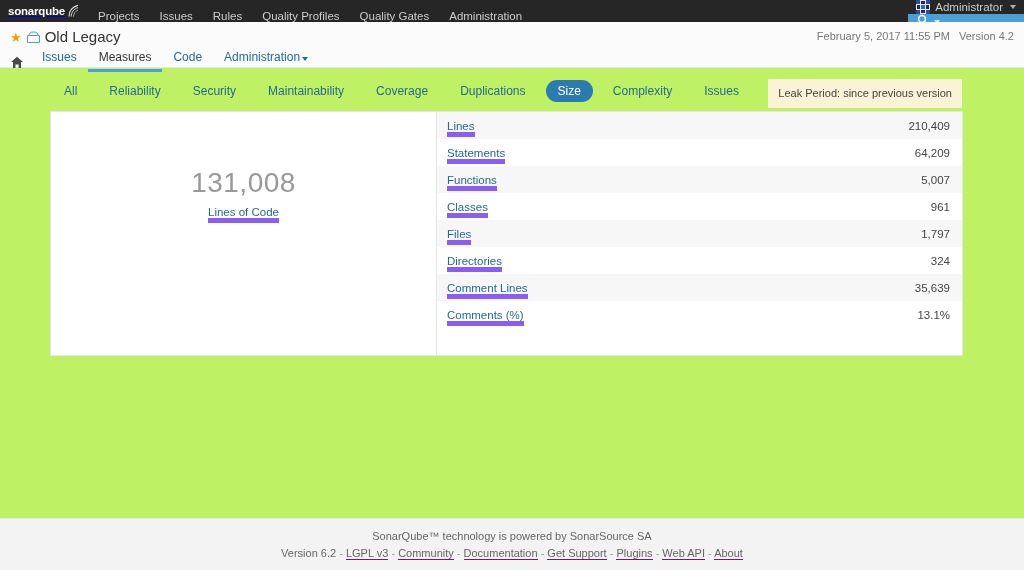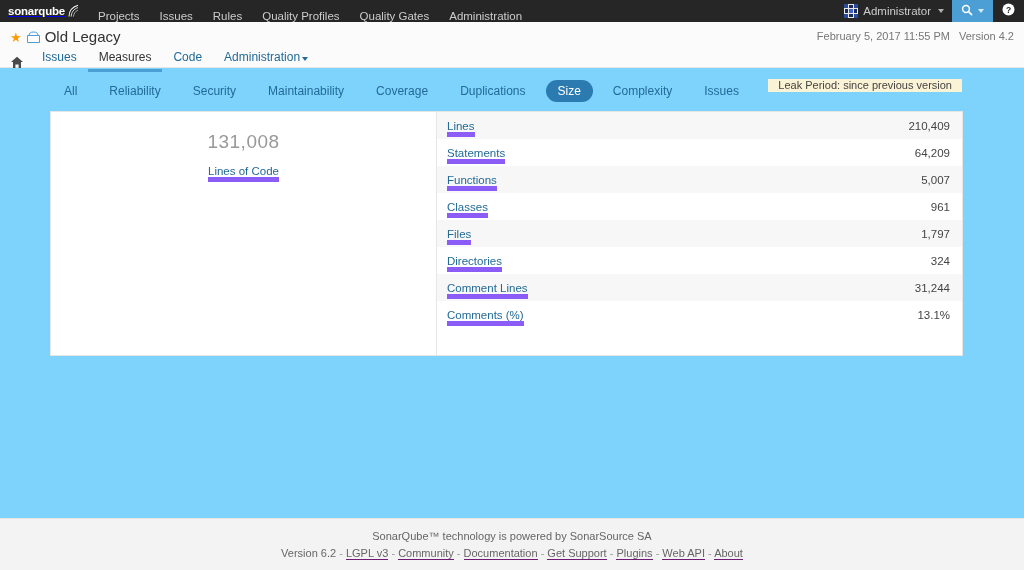--- a/index.html
+++ b/index.html
@@ -5,21 +5,21 @@
   * { box-sizing: border-box; }
   html, body {
     margin: 0; padding: 0;
     width: 1024px; height: 570px;
     background: #f3f3f3;
     font-family: "Liberation Sans", sans-serif;
     font-size: 12px;
     color: #444;
     overflow: hidden;
   }
-  .page { position: relative; width: 1024px; height: 570px; background: #7dd3fc; }
+  .page { position: relative; width: 1024px; height: 570px; background: #bef264; }
 
   
   .global-nav {
     height: 22px;
     background: #262626;
     display: flex;
     align-items: stretch;
     position: relative;
   }
   .brand {
@@ -38,21 +38,21 @@
   .global-menu a {
     display: flex; align-items: center;
     padding: 0 10px;
     color: #ccc;
     font-size: 11.5px;
     text-decoration: none;
     white-space: nowrap;
   }
   .global-right {
     margin-left: auto;
-    display: flex; align-items: stretch;
+    display: flex; align-items: stretch; flex-direction: column;
   }
   .user-box {
     display: flex; align-items: center; gap: 5px;
     padding: 0 8px;
     color: #ccc; font-size: 11.5px;
   }
   .avatar {
     width: 14px; height: 14px;
     display: block;
   }
@@ -142,46 +142,47 @@
   .domain-tab.selected {
     background: #2b7ab0;
     color: #ffffff;
   }
   .leak-badge {
     position: absolute;
     right: 62px; top: 11px;
     background: #fbf3d5;
     color: #444;
     font-size: 11px;
-    padding: 0 10px;
+    padding: 8px 10px;
     line-height: 13px;
     white-space: nowrap;
   }
 
   
   .panel {
     position: absolute;
     left: 50px; top: 111px;
     width: 913px; height: 245px;
     background: #ffffff;
     border: 1px solid #e6e6e6;
     display: flex;
   }
   .panel-left {
     width: 386px;
     border-right: 1px solid #e6e6e6;
     padding-top: 13px;
     text-align: center;
   }
   .big-number {
-    font-size: 19px;
+    font-size: 28px;
     color: #999;
     font-weight: normal;
     line-height: 34px;
     letter-spacing: 0.5px;
+    margin-top: 41px;
   }
   .big-label {
     margin-top: 6px;
     font-size: 11.5px;
   }
   .panel-right { flex: 1; }
 
   
   table.measures {
     width: 100%;
@@ -403,21 +404,21 @@
             <td>
               <a class="mlink" href="#">Directories</a>
             </td>
             <td class="value">324</td>
           </tr>
 
           <tr>
             <td>
               <a class="mlink" href="#">Comment Lines</a>
             </td>
-            <td class="value">31,244</td>
+            <td class="value">35,639</td>
           </tr>
 
           <tr>
             <td>
               <a class="mlink" href="#">Comments (%)</a>
             </td>
             <td class="value">13.1%</td>
           </tr>
 
         </tbody>

